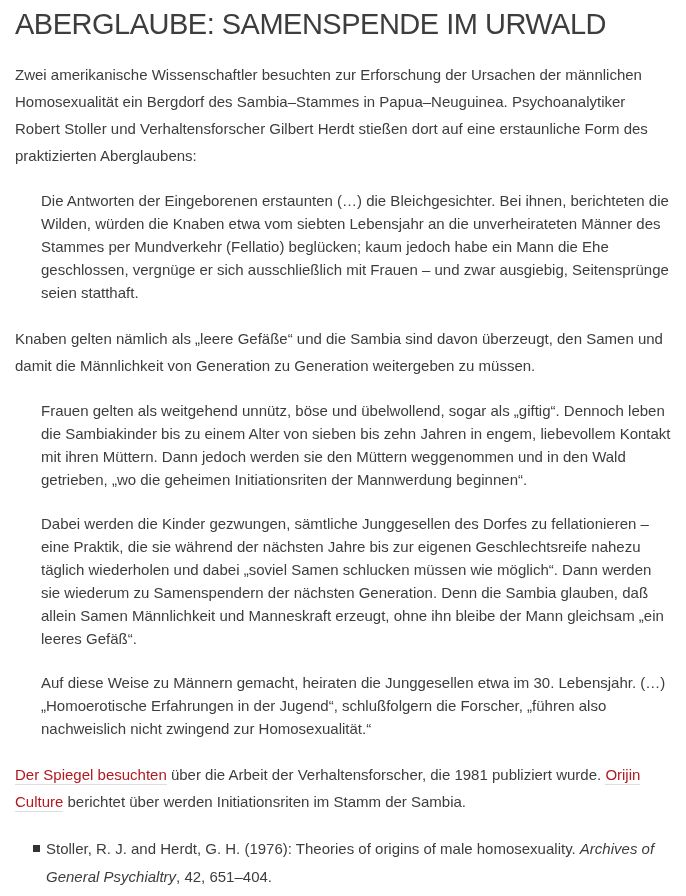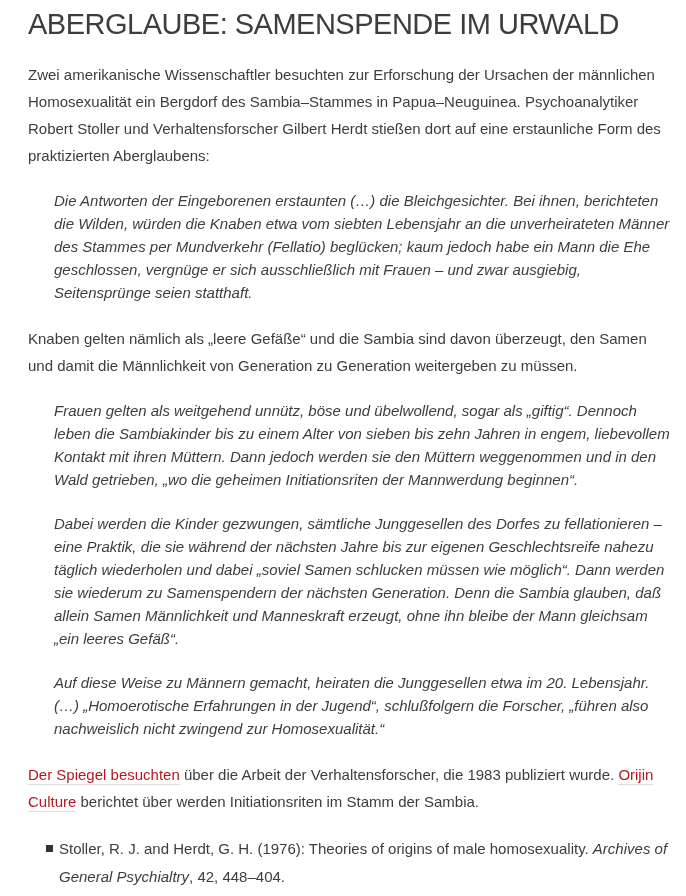--- a/index.html
+++ b/index.html
@@ -13,40 +13,39 @@
   html,body{margin:0;padding:0;}
   body{
     background:var(--background);
     font-family:"Liberation Sans", sans-serif;
     color:var(--text);
   }
   .page{
     width:686px;
     height:888px;
     overflow:hidden;
-    padding:8px 14px 0 28px;
+    padding:8px 14px 0 15px;
     background:var(--background);
   }
   h1.page-title{
     font-size:29px;
     line-height:1.15;
     font-weight:normal;
     letter-spacing:-0.5px;
     color:var(--text);
     margin:0 0 20px 0;
   }
   p.para{
     font-size:15px;
     line-height:27px;
     margin:8px 0 20px 0;
   }
   blockquote.quote{
     font-size:15px;
     line-height:23px;
-    font-style:italic;
     margin:0 0 21px 26px;
     padding:0;
   }
   a.link{
     color:var(--link);
     text-decoration:none;
     border-bottom:1px solid var(--link-underline);
     padding-bottom:1px;
   }
   ul.refs{
@@ -80,21 +79,21 @@
   <p class="para">Zwei amerikanische Wissenschaftler besuchten zur Erforschung der Ursachen der männlichen Homosexualität ein Bergdorf des Sambia–Stammes in Papua–Neuguinea. Psychoanalytiker Robert Stoller und Verhaltensforscher Gilbert Herdt stießen dort auf eine erstaunliche Form des praktizierten Aberglaubens:</p>
 
   <blockquote class="quote">Die Antworten der Eingeborenen erstaunten (…) die Bleichgesichter. Bei ihnen, berichteten die Wilden, würden die Knaben etwa vom siebten Lebensjahr an die unverheirateten Männer des Stammes per Mundverkehr (Fellatio) beglücken; kaum jedoch habe ein Mann die Ehe geschlossen, vergnüge er sich ausschließlich mit Frauen – und zwar ausgiebig, Seitensprünge seien statthaft.</blockquote>
 
   <p class="para">Knaben gelten nämlich als „leere Gefäße“ und die Sambia sind davon überzeugt, den Samen und damit die Männlichkeit von Generation zu Generation weitergeben zu müssen.</p>
 
   <blockquote class="quote">Frauen gelten als weitgehend unnütz, böse und übelwollend, sogar als „giftig“. Dennoch leben die Sambiakinder bis zu einem Alter von sieben bis zehn Jahren in engem, liebevollem Kontakt mit ihren Müttern. Dann jedoch werden sie den Müttern weggenommen und in den Wald getrieben, „wo die geheimen Initiationsriten der Mannwerdung beginnen“.</blockquote>
 
   <blockquote class="quote">Dabei werden die Kinder gezwungen, sämtliche Junggesellen des Dorfes zu fellationieren – eine Praktik, die sie während der nächsten Jahre bis zur eigenen Geschlechtsreife nahezu täglich wiederholen und dabei „soviel Samen schlucken müssen wie möglich“. Dann werden sie wiederum zu Samenspendern der nächsten Generation. Denn die Sambia glauben, daß allein Samen Männlichkeit und Manneskraft erzeugt, ohne ihn bleibe der Mann gleichsam „ein leeres Gefäß“.</blockquote>
 
-  <blockquote class="quote">Auf diese Weise zu Männern gemacht, heiraten die Junggesellen etwa im 20. Lebensjahr. (…) „Homoerotische Erfahrungen in der Jugend“, schlußfolgern die Forscher, „führen also nachweislich nicht zwingend zur Homosexualität.“</blockquote>
+  <blockquote class="quote">Auf diese Weise zu Männern gemacht, heiraten die Junggesellen etwa im 30. Lebensjahr. (…) „Homoerotische Erfahrungen in der Jugend“, schlußfolgern die Forscher, „führen also nachweislich nicht zwingend zur Homosexualität.“</blockquote>
 
-  <p class="para"><a href="#" class="link">Der Spiegel besuchten</a><span> über die Arbeit der Verhaltensforscher, die 1983 publiziert wurde. </span><a href="#" class="link">Orijin Culture</a><span> berichtet über werden Initiationsriten im Stamm der Sambia.</span></p>
+  <p class="para"><a href="#" class="link">Der Spiegel besuchten</a><span> über die Arbeit der Verhaltensforscher, die 1981 publiziert wurde. </span><a href="#" class="link">Orijin Culture</a><span> berichtet über werden Initiationsriten im Stamm der Sambia.</span></p>
 
   <ul class="refs">
-    <li><span class="bullet"></span><span>Stoller, R. J. and Herdt, G. H. (1976): Theories of origins of male homosexuality. </span><em>Archives of General Psychialtry</em><span>, 42, 448–404.</span></li>
+    <li><span class="bullet"></span><span>Stoller, R. J. and Herdt, G. H. (1976): Theories of origins of male homosexuality. </span><em>Archives of General Psychialtry</em><span>, 42, 651–404.</span></li>
   </ul>
 
 </main>
 
 </body></html>

